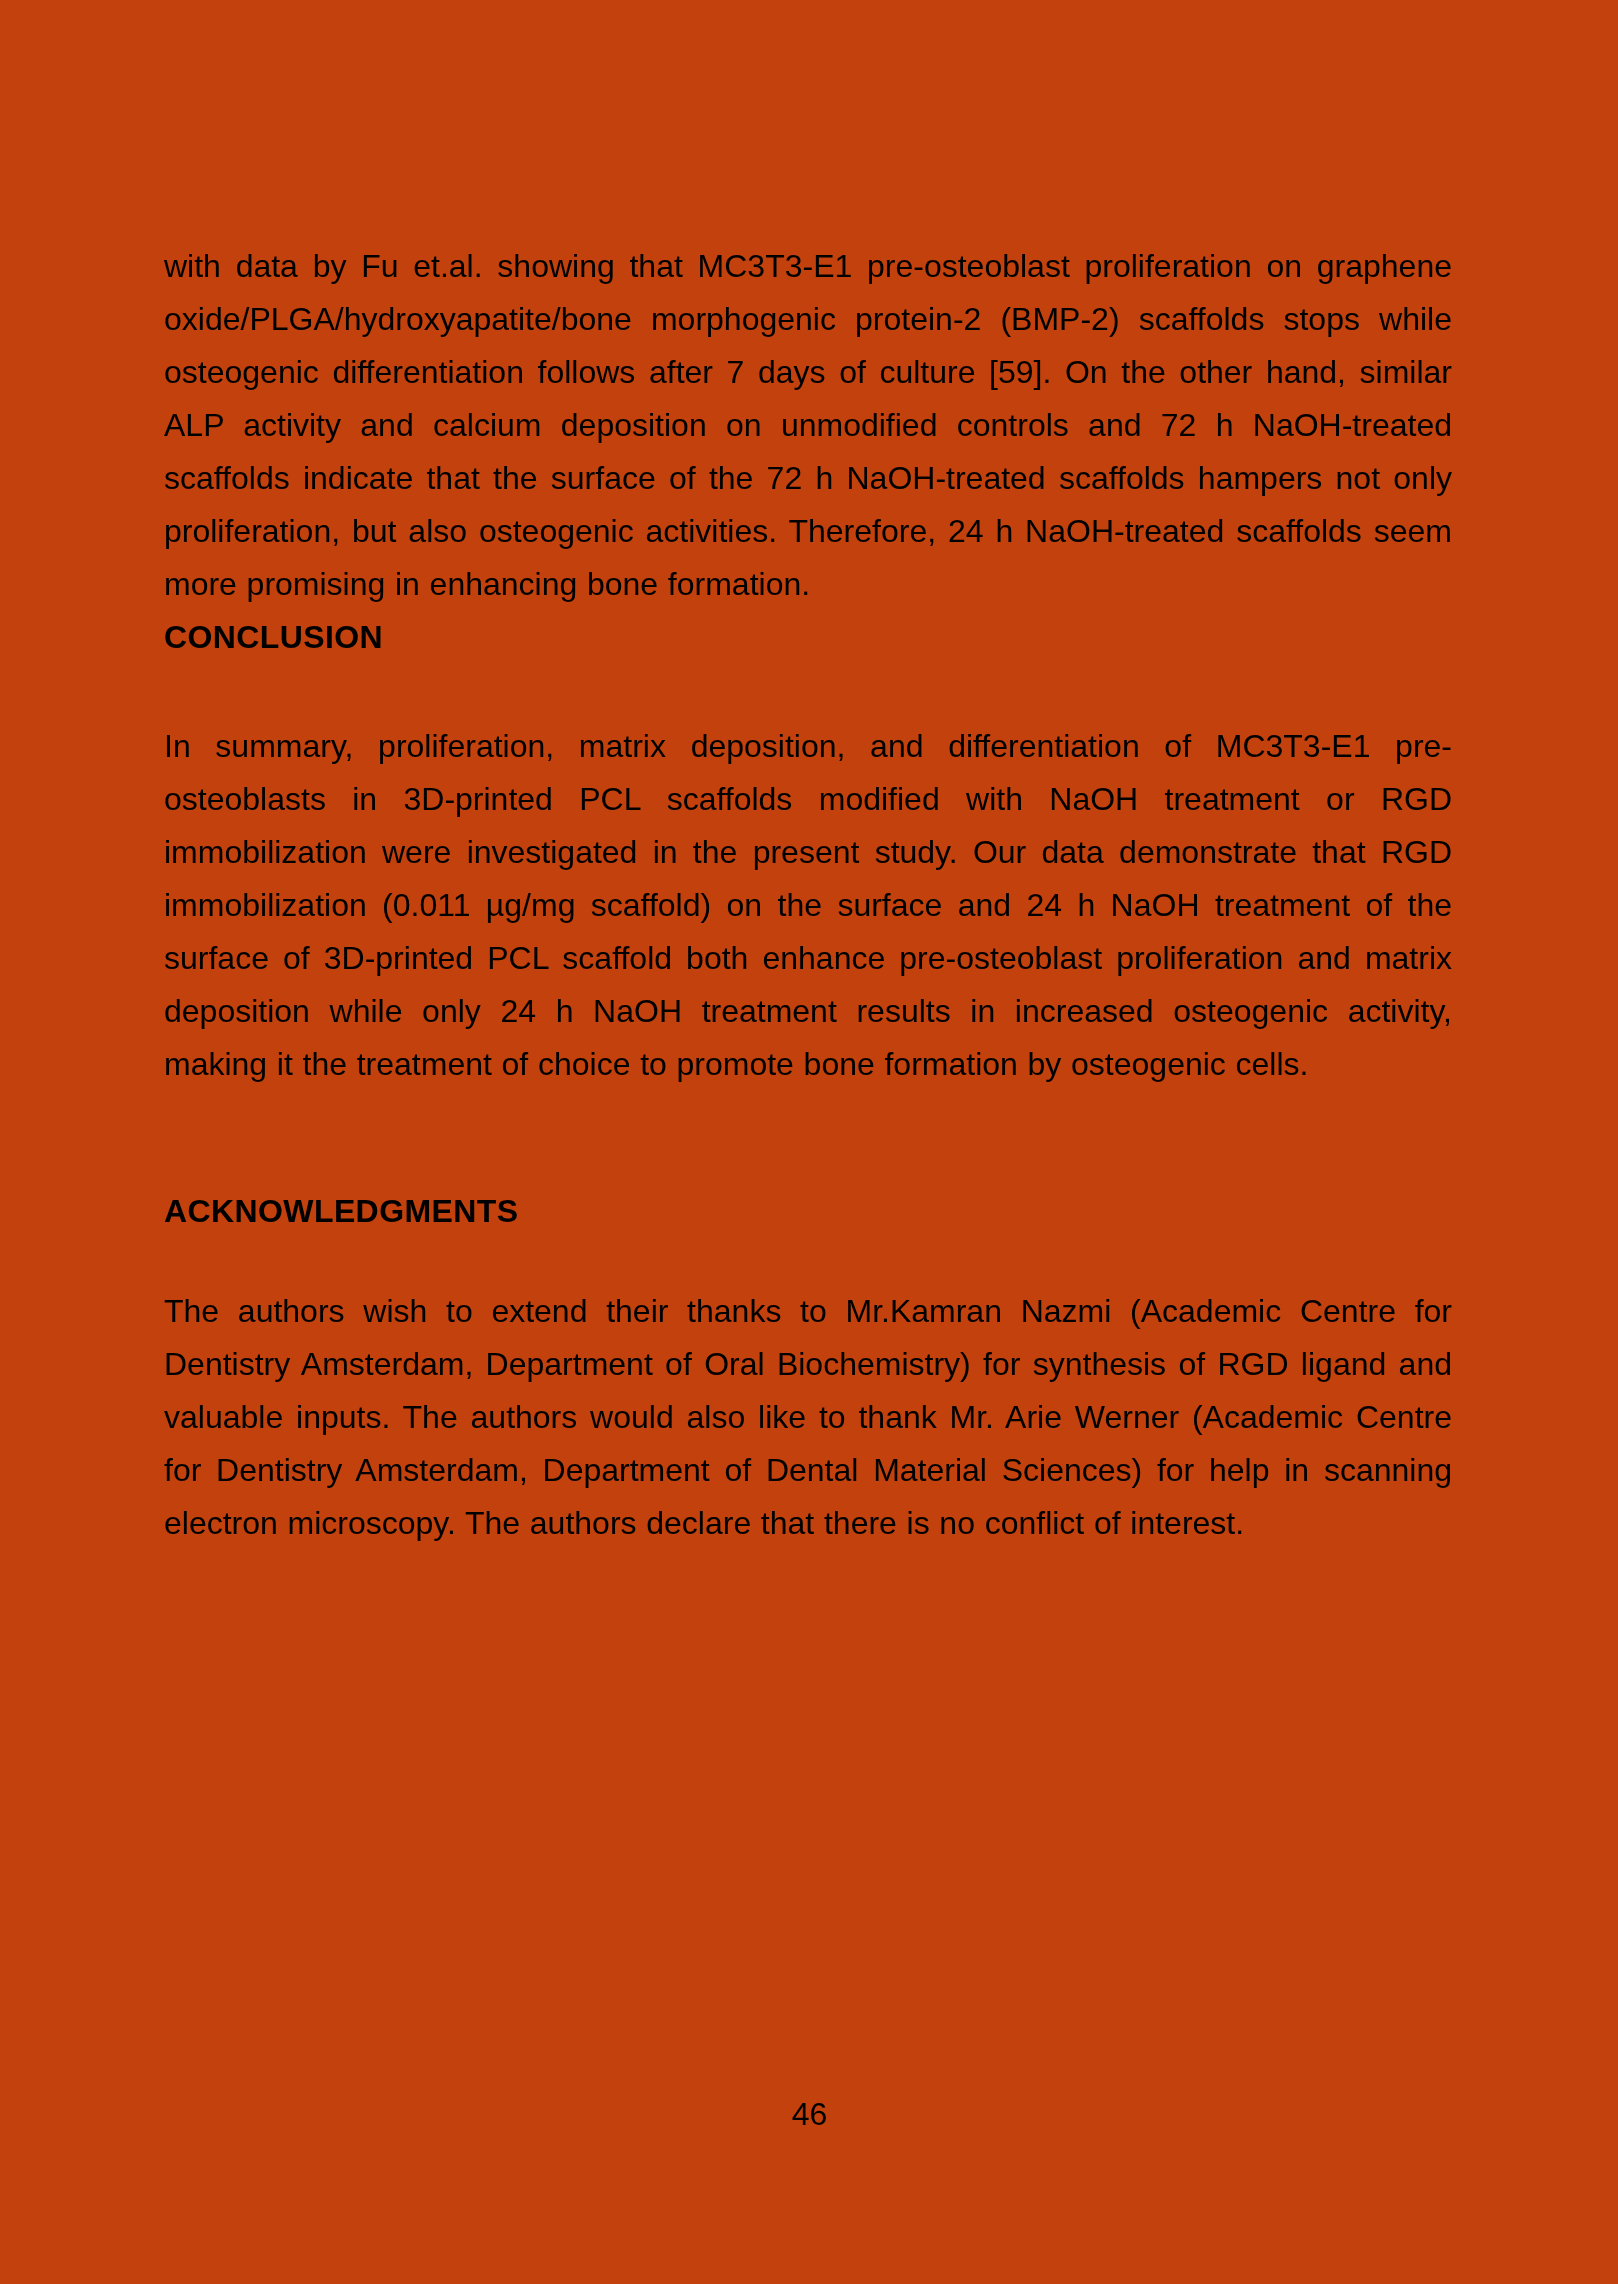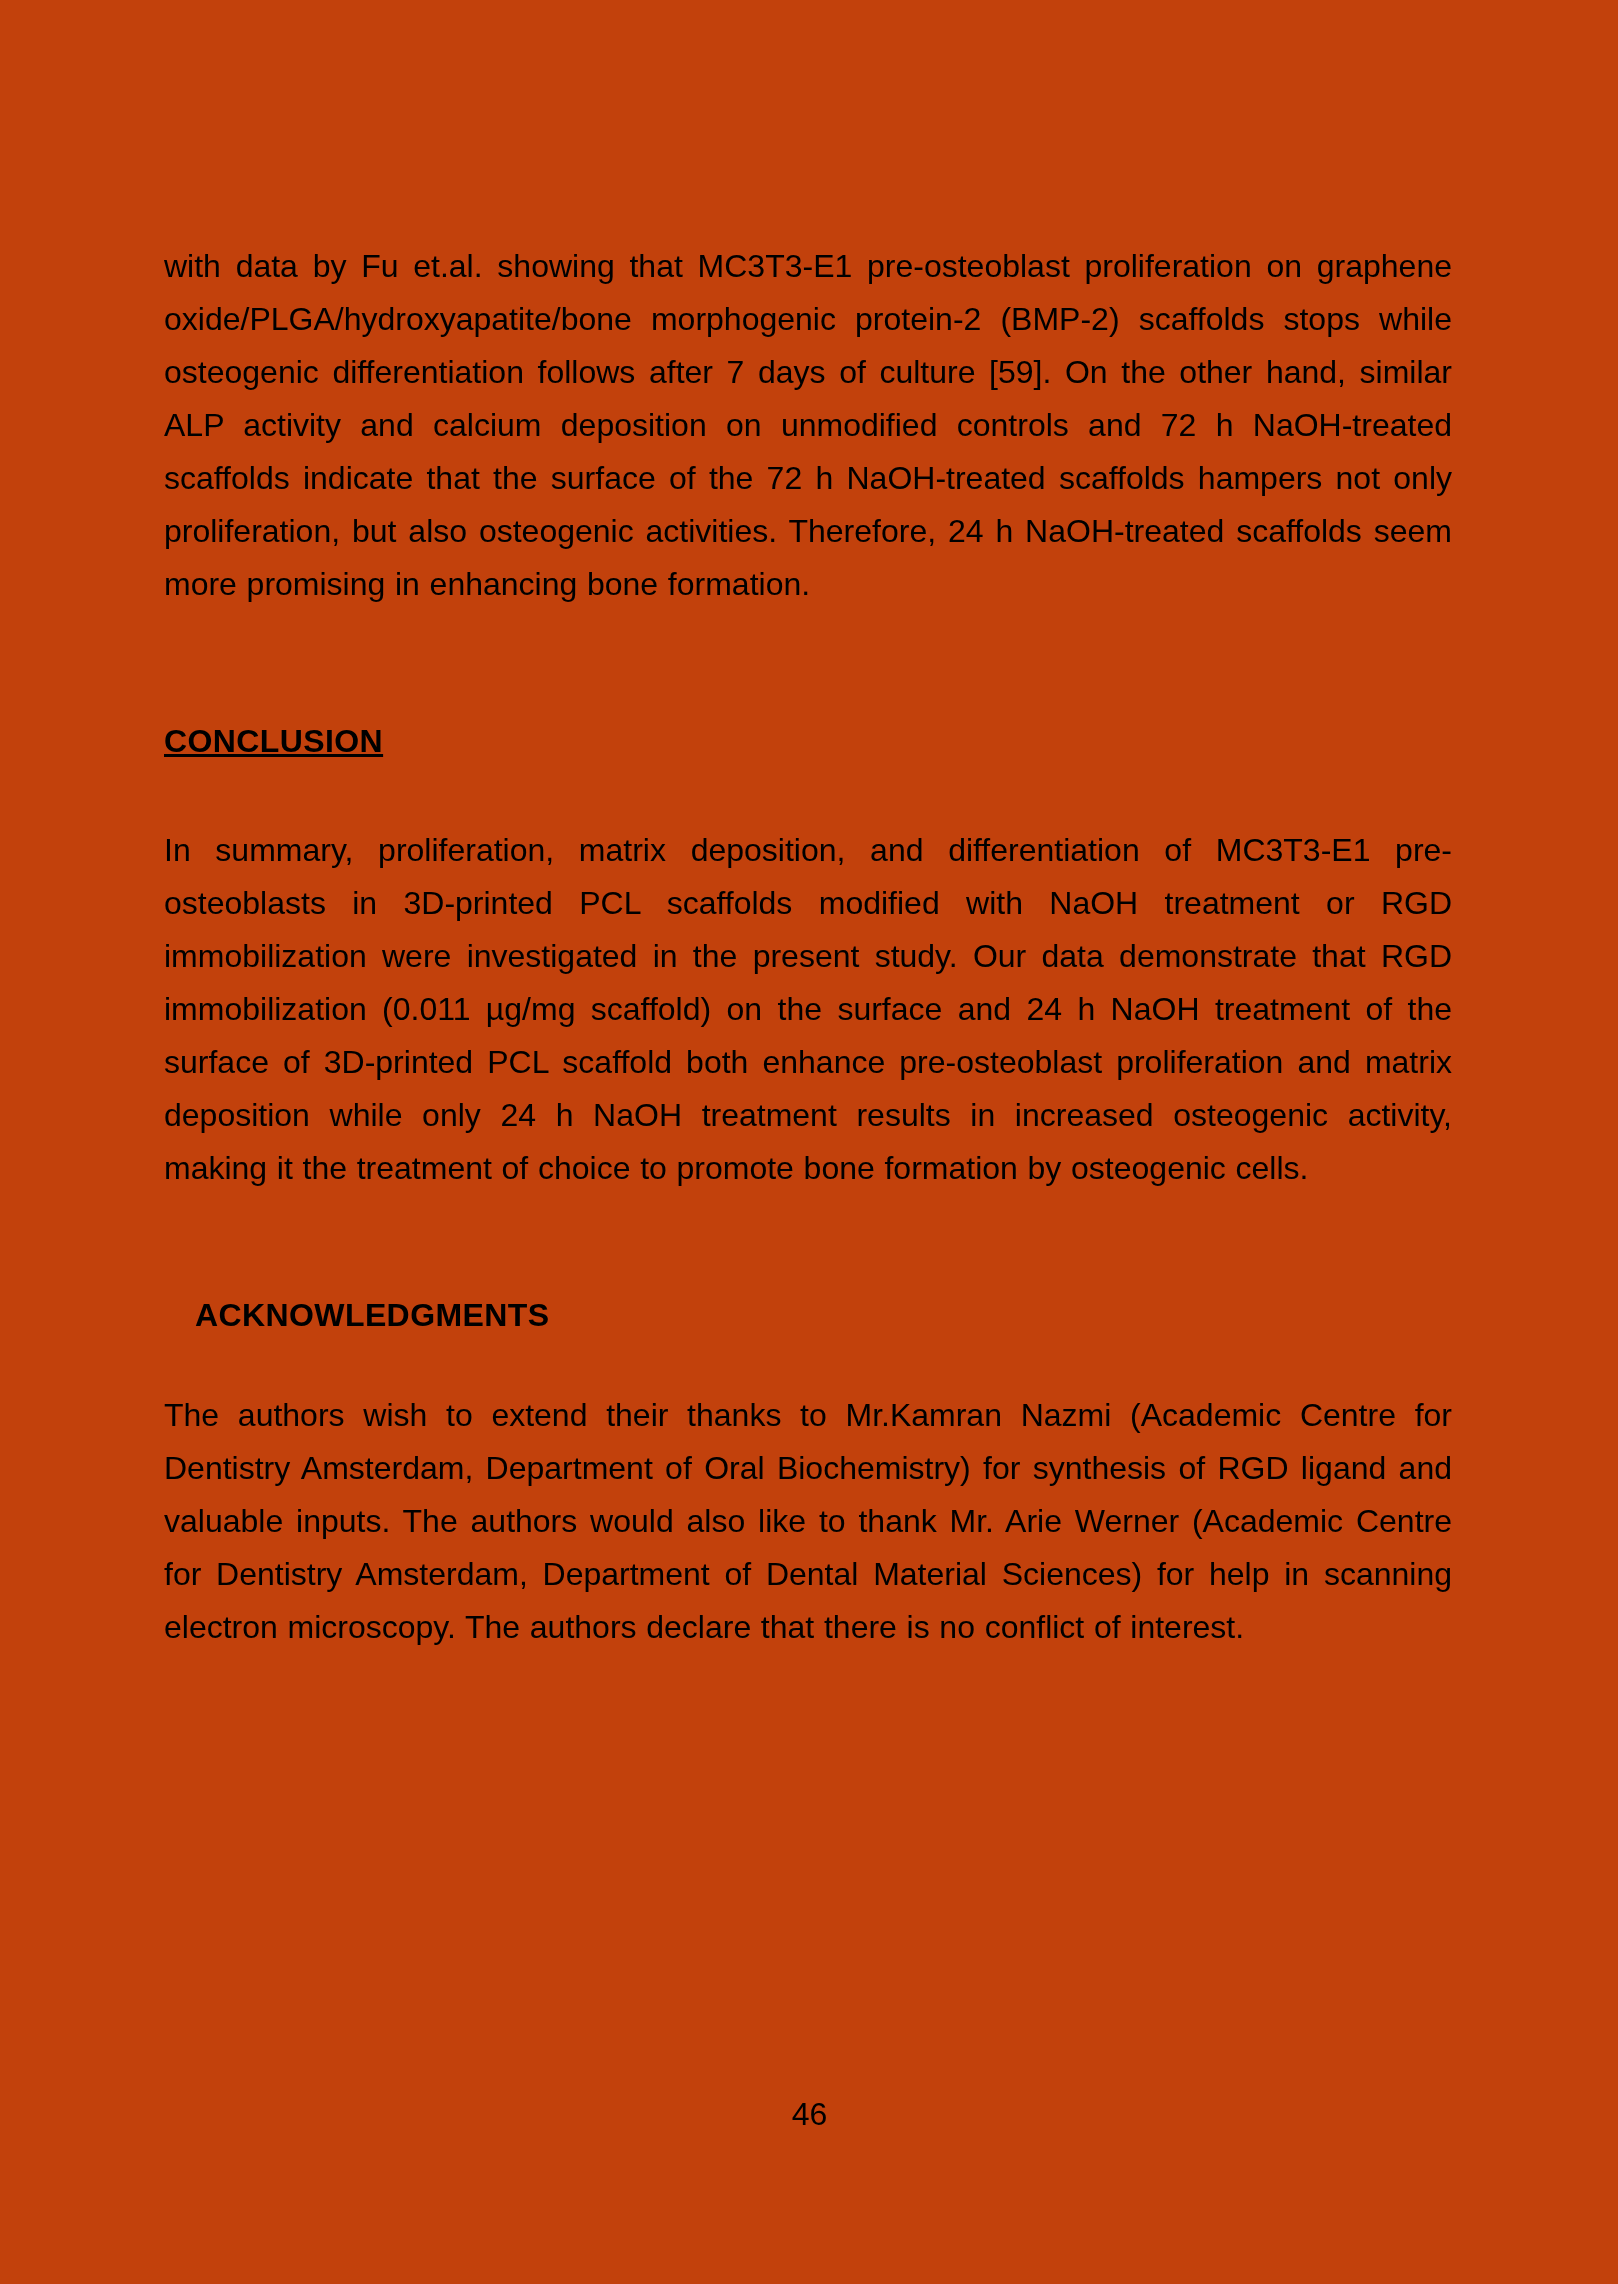--- a/index.html
+++ b/index.html
@@ -32,28 +32,25 @@
   }
   .section-heading {
     margin: 0;
     font-size: 32px;
     line-height: 53px;
     font-weight: bold;
     letter-spacing: 0.4px;
     text-align: left;
   }
   .heading-conclusion {
-    margin-top: 104px;
     margin-bottom: 56px;
-    text-decoration: underline;
   }
   .heading-acknowledgments {
     margin-top: 94px;
     margin-bottom: 47px;
-    margin-left: 31px;
   }
   .page-number {
     position: absolute;
     top: 2088px;
     left: 0;
     width: 100%;
     text-align: center;
     font-size: 32px;
     line-height: 53px;
   }

